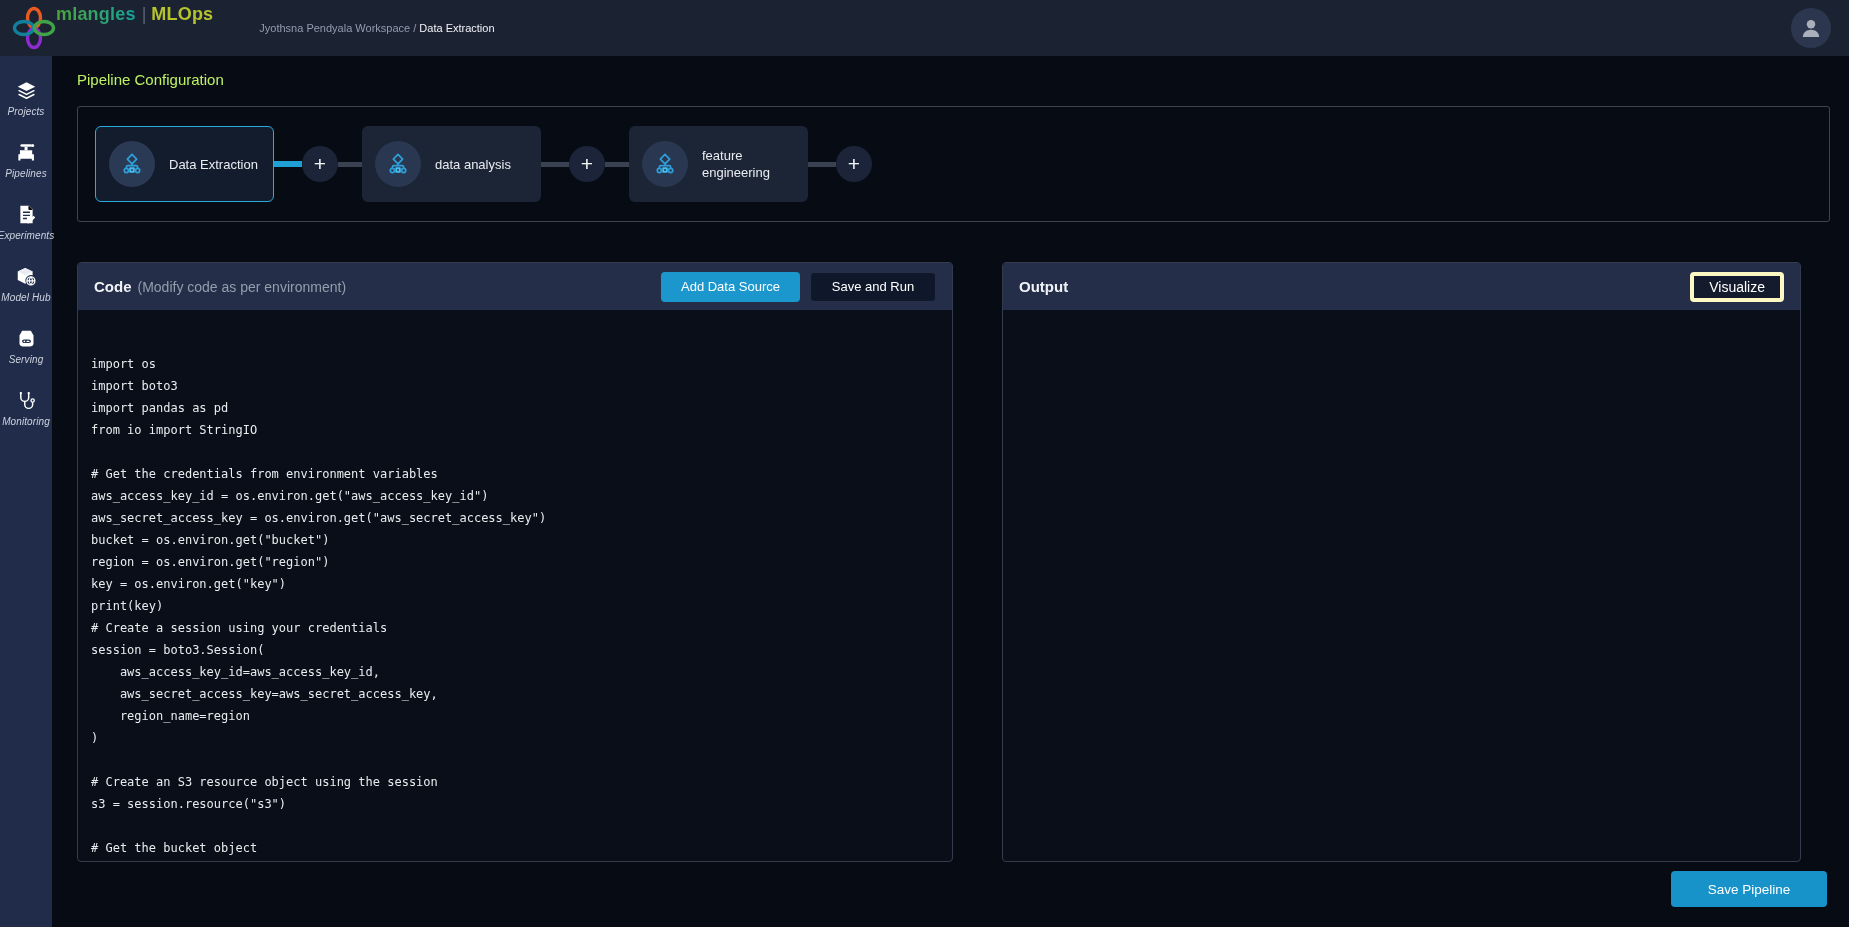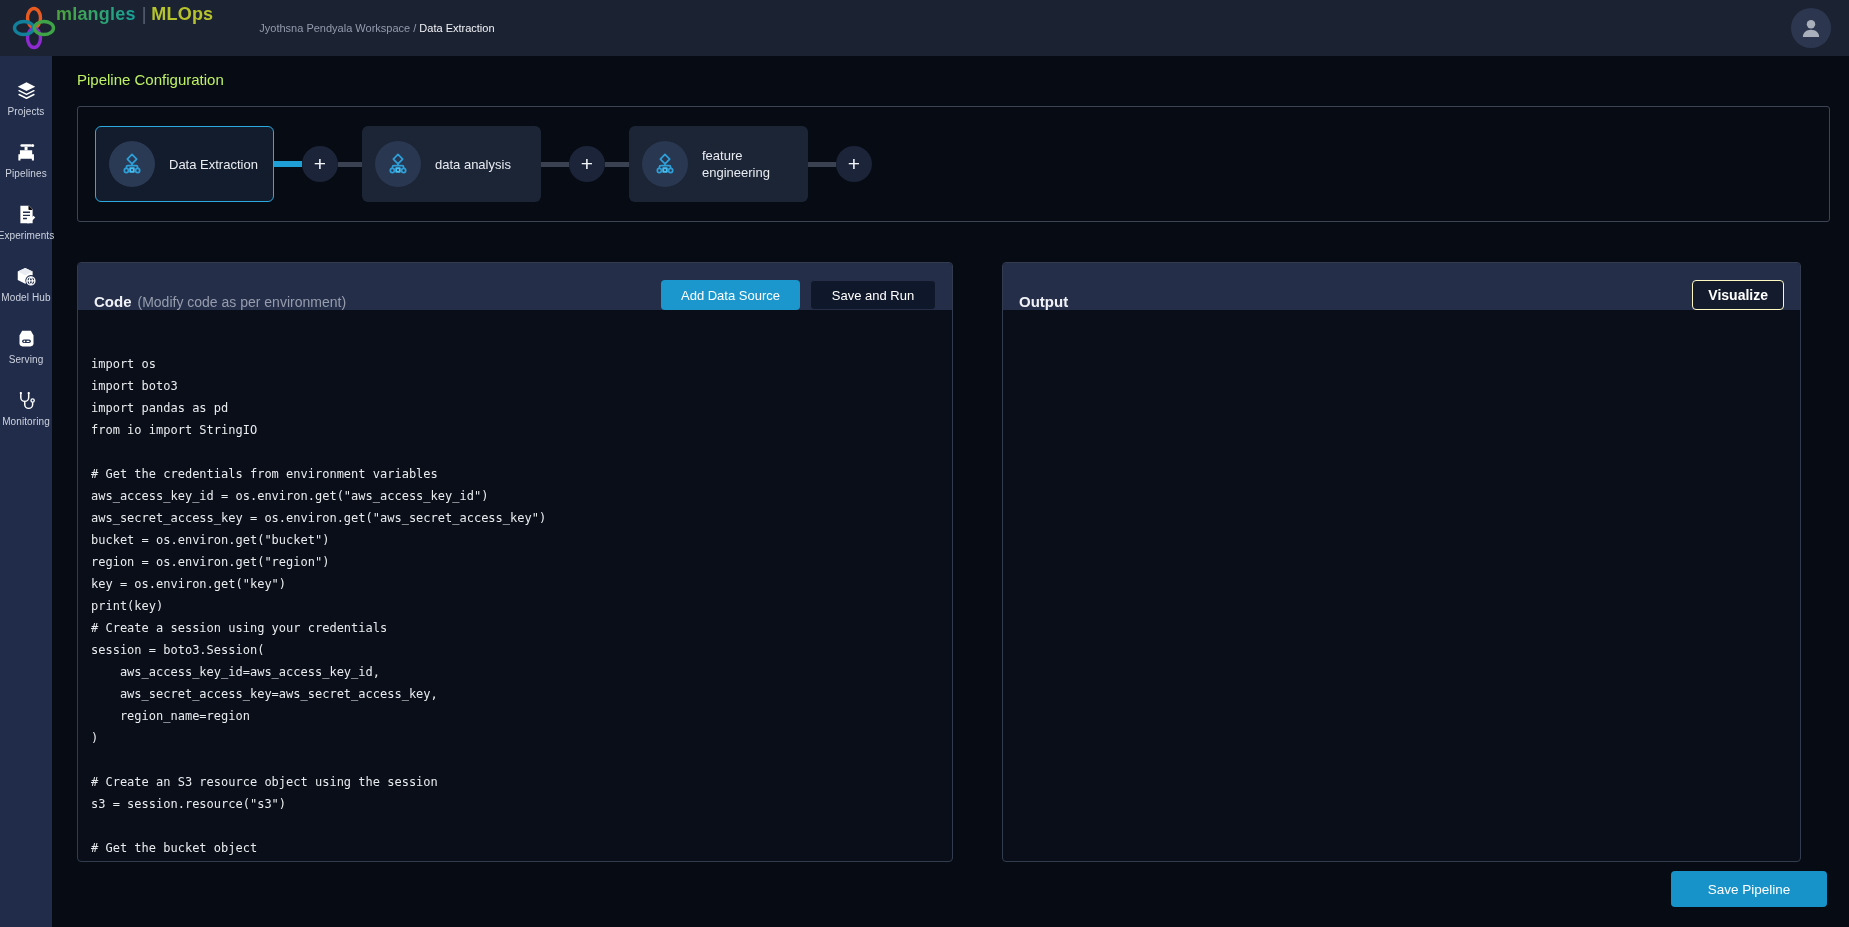--- a/index.html
+++ b/index.html
@@ -14,49 +14,49 @@
            -webkit-background-clip:text; background-clip:text; color:transparent; }
   .logo-divider { color:#5a6375; font-size:18px; font-weight:300; margin:0 5px 0 6px; }
   .product { font-size:18px; font-weight:700; color:#b7c32c; letter-spacing:.2px; }
   .breadcrumb { margin-left:46px; font-size:11px; }
   .crumb-muted { color:#939bac; }
   .crumb-current { color:#f1f3f7; }
   .avatar { position:absolute; right:18px; top:8px; width:40px; height:40px; border-radius:50%; background:#2c374f; display:flex; align-items:center; justify-content:center; cursor:pointer; }
 
   
   .sidebar { position:absolute; left:0; top:56px; width:52px; height:871px; background:#202c4a; display:flex; flex-direction:column; align-items:center; padding-top:20px; gap:17px; z-index:4; }
-  .nav-item { width:52px; display:flex; flex-direction:column; align-items:center; cursor:pointer; padding:4px 0; }
+  .nav-item { width:52px; display:flex; flex-direction:column; align-items:center; cursor:pointer; padding:4px 0;font-style:italic; }
   .nav-item svg { width:21px; height:21px; }
   .nav-label { margin-top:5px; font-size:10px; color:#cdd3df; letter-spacing:.1px; }
 
   
   .main { position:absolute; left:52px; top:56px; width:1797px; height:871px; background:#070b13; }
   .section-title { position:absolute; left:25px; top:15px; font-size:15px; color:#bef264; }
 
   .pipeline-box { position:absolute; left:25px; top:50px; width:1753px; height:116px; border:1px solid #3d4454; border-radius:3px; display:flex; align-items:center; padding-left:17px; }
   .stage-card { width:179px; height:76px; background:#1c2536; border-radius:6px; display:flex; align-items:center; cursor:pointer; flex:none; }
   .stage-card.selected { background:#131c2d; border:1px solid #2baae0; }
   .stage-icon-circle { width:46px; height:46px; border-radius:50%; background:#293750; margin-left:13px; display:flex; align-items:center; justify-content:center; flex:none; }
   .stage-card.selected .stage-icon-circle { background:#2b3a54; }
   .stage-label { margin-left:14px; font-size:13px; line-height:17px; color:#e9ecf1; width:94px; }
   .connector { height:5px; background:#3a4150; flex:none; }
   .connector.active { background:#1e9fd6; height:6px; }
   .plus-btn { width:36px; height:36px; border-radius:50%; background:#1b2438; color:#f2f4f8; font-size:21px; font-weight:300; display:flex; align-items:center; justify-content:center; cursor:pointer; flex:none; }
 
   .panel { position:absolute; top:206px; height:600px; border:1px solid #333b4f; border-radius:4px; background:#0a0e18; overflow:hidden; }
   .panel-code { left:25px; width:876px; }
   .panel-output { left:910px; width:799px;margin-left:40px; }
-  .panel-header { height:47px; background:#242e49; display:flex; align-items:flex-end; padding:0 16px; }
+  .panel-header { height:47px; background:#242e49; display:flex; align-items:center; padding:0 16px; }
   .panel-title { font-size:15px; font-weight:700; color:#f0f2f6; }
   .panel-subtitle { font-size:14px; color:#959dad; margin-left:6px; font-weight:400; }
   .header-spacer { flex:1; }
   .btn { border:none; border-radius:4px; font-size:13px; color:#ffffff; cursor:pointer; font-family:"Liberation Sans", sans-serif; }
   .btn-add-source { background:#1b97cd; width:139px; height:30px; }
   .btn-save-run { background:#0f172a; border:1px solid #262f47; width:126px; height:30px; margin-left:10px; }
-  .btn-visualize { background:#141b2d; border:1px solid #fef9c3; height:30px; padding:0 15px; font-size:14px;font-weight:bold; }
+  .btn-visualize { background:#141b2d; border:4px solid #fef9c3; height:30px; padding:0 15px; font-size:14px; }
   .code-body { padding:43px 14px 0 13px; }
   .code-pre { font-family:"DejaVu Sans Mono", monospace; font-size:12px; line-height:22px; color:#e9ecef; white-space:pre; }
 
   .btn-save-pipeline { position:absolute; right:22px; top:815px; width:156px; height:36px; background:#1793c9; border:none; border-radius:4px; color:#fff; font-size:13.5px; cursor:pointer; font-family:"Liberation Sans", sans-serif; }
 
   .icon-stroke { stroke:#ffffff; fill:none; stroke-width:1.7; stroke-linecap:round; stroke-linejoin:round; }
   .icon-fill { fill:#ffffff; }
 </style>
 </head>
 <body>

